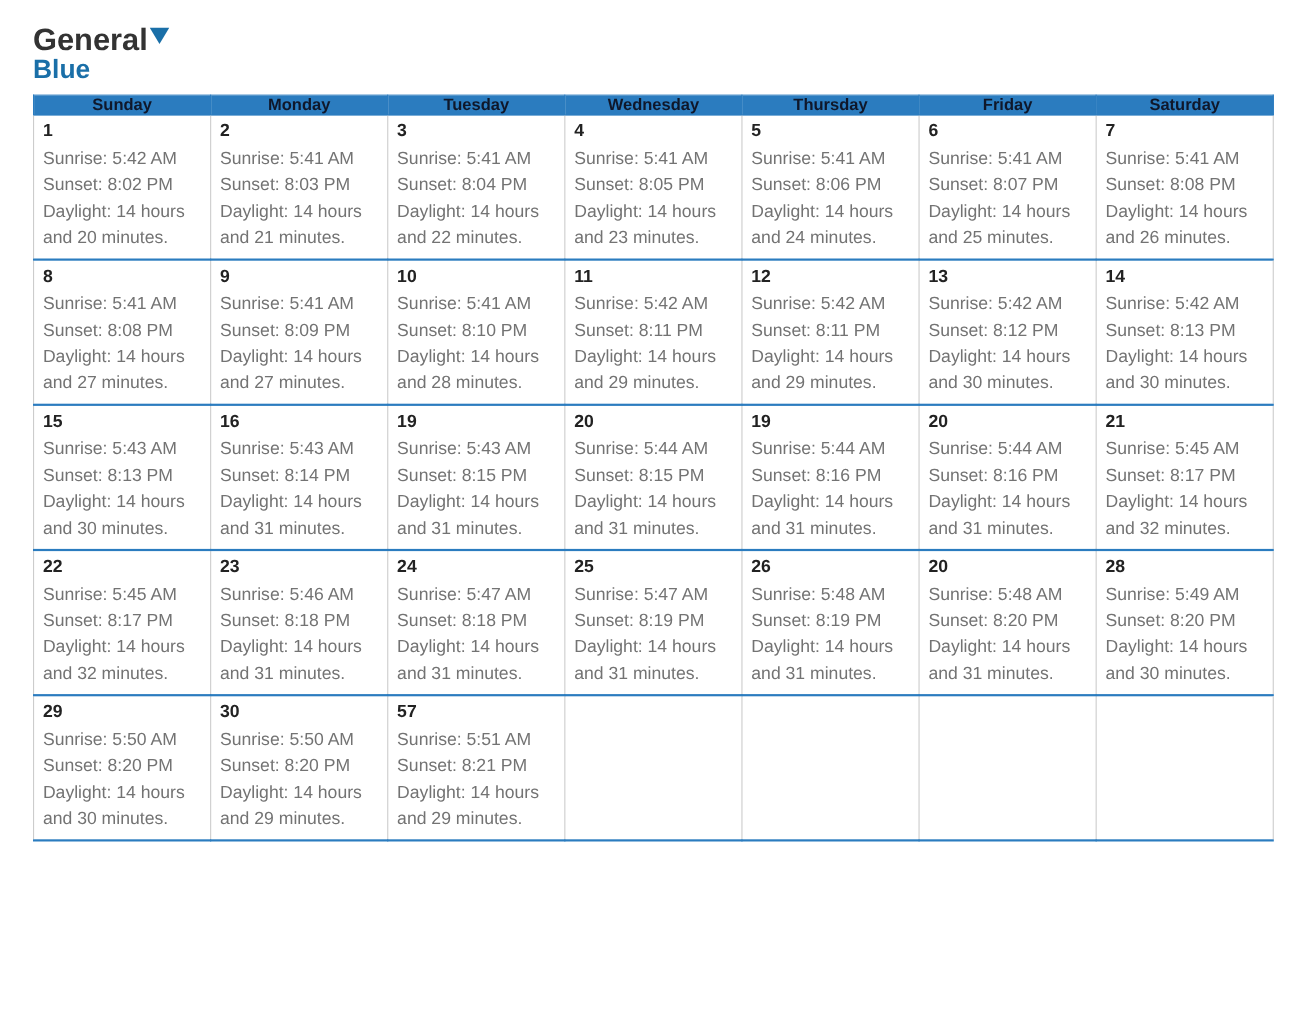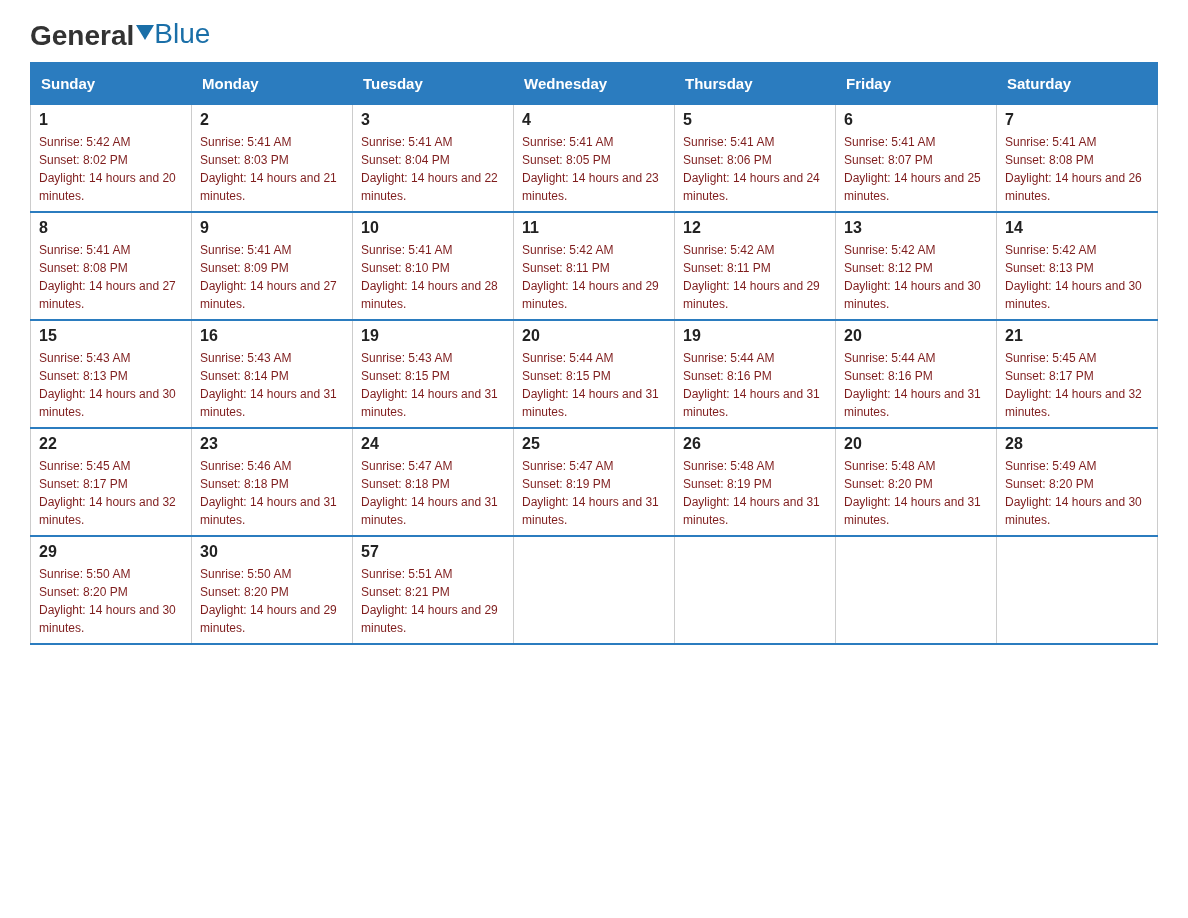--- a/index.html
+++ b/index.html
@@ -11,31 +11,31 @@
       min-height: 918px;
     }
     .header {
       display: flex;
       justify-content: space-between;
       align-items: flex-start;
       margin-bottom: 10px;
     }
     .logo {
       display: flex;
-      flex-direction: row;
+      flex-direction: column;
       align-items: flex-start;
     }
     .logo-line1 {
       display: flex;
       align-items: center;
     }
     .logo-line2 {
       color: #1a6fa8;
-      font-size: 28px;
-      font-weight: normal;
+      font-size: 24px;
+      font-weight: bold;
       line-height: 1;
     }
     .title-block {
       text-align: right;
     }
     .month-title {
       font-size: 52px;
       font-weight: bold;
       color: #222;
       line-height: 1.1;
@@ -45,46 +45,46 @@
       color: #444;
       margin-top: 4px;
     }
     .calendar-table {
       width: 100%;
       border-collapse: collapse;
       margin-top: 10px;
     }
     .calendar-table th {
       background-color: #2b7cbf;
-      color: #ffffff;
+      color: #0f172a;
       font-size: 15px;
       font-weight: bold;
-      padding: 12px 10px;
-      text-align: left;
+      padding: 0 10px;
+      text-align: center;
       border: 1px solid #2b7cbf;
     }
     .calendar-table td {
       border: 1px solid #ccc;
       vertical-align: top;
       padding: 6px 8px;
       font-size: 12.5px;
       color: #222;
       width: calc(100% / 7);
       min-height: 100px;
     }
     .day-number {
       font-size: 16px;
       font-weight: bold;
       display: block;
       margin-bottom: 4px;
     }
     .day-info {
-      font-size: 12px;
+      font-size: 16px;
       line-height: 1.5;
-      color: #7f1d1d;
+      color: #737373;
     }
     .calendar-table tr td {
       background: #fff;
     }
     .calendar-table tbody tr {
       border-bottom: 2px solid #2b7cbf;
     }
     .empty-cell {
       background: #fff;
     }

